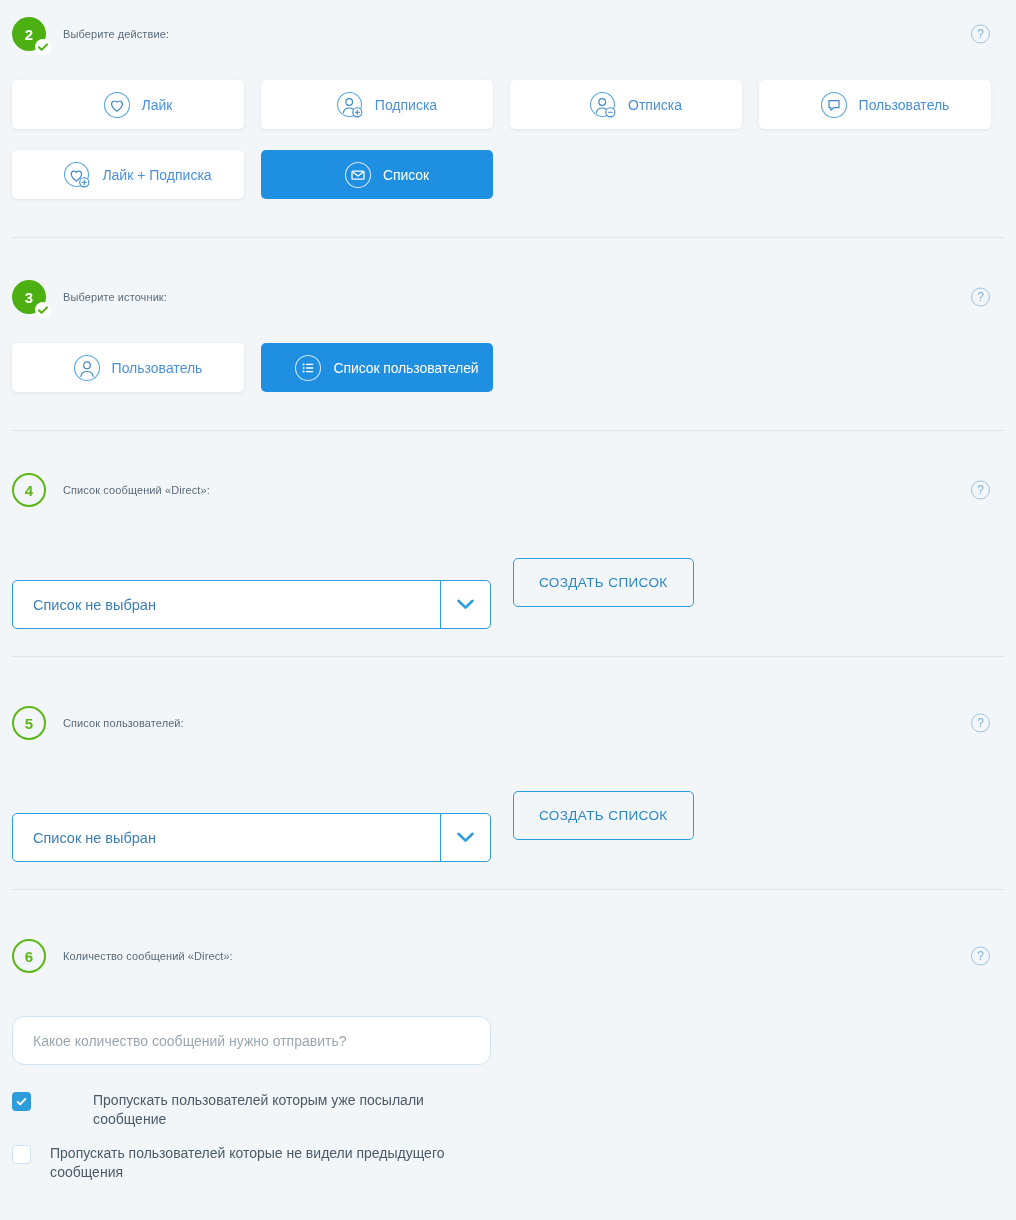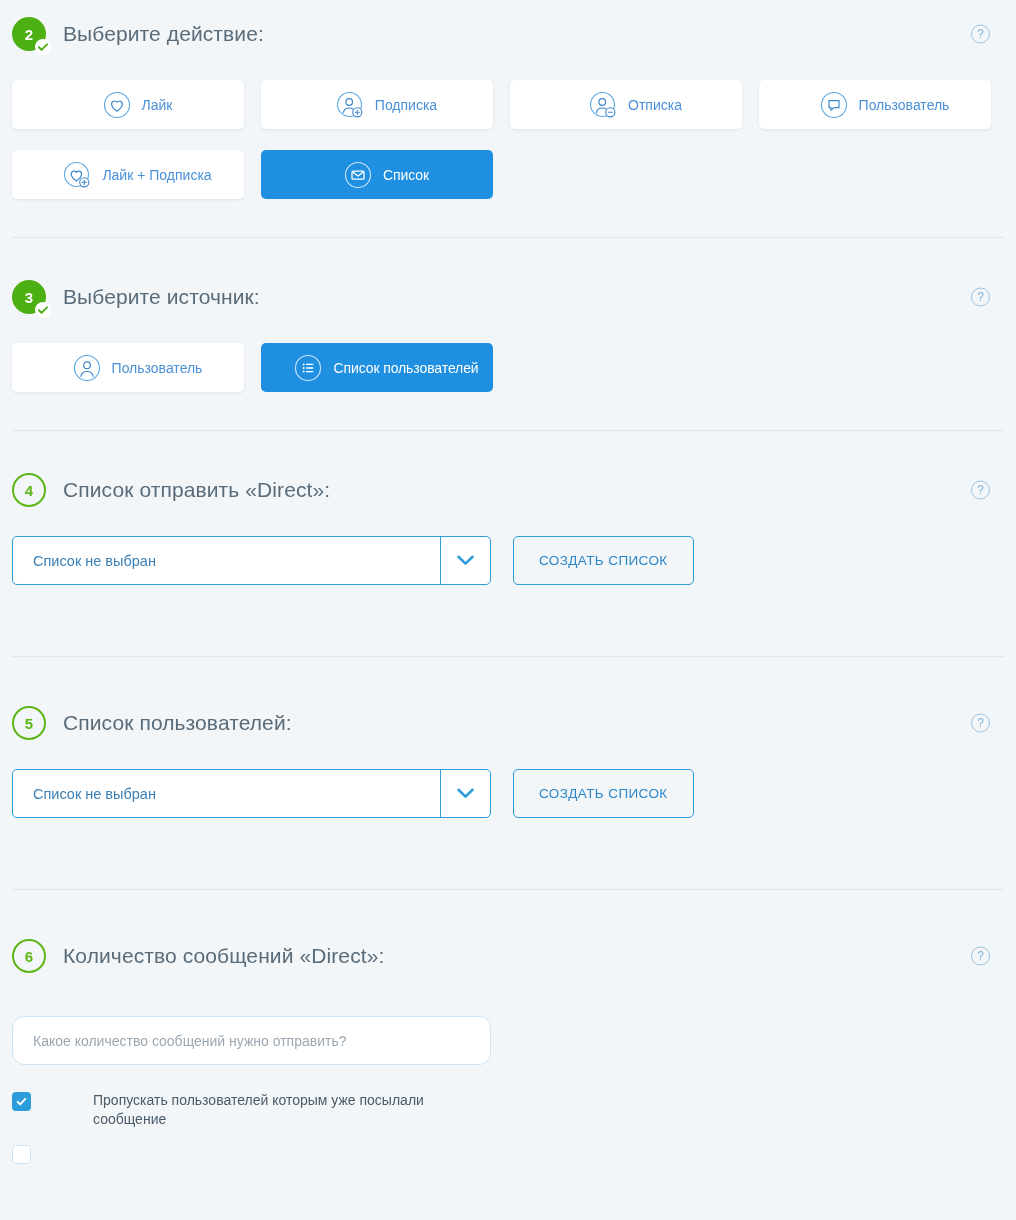--- a/index.html
+++ b/index.html
@@ -26,21 +26,21 @@
   .badge.done { background: #4caf12; color: #fff; }
   .badge.todo { background: transparent; color: #5cb615; border: 2px solid #5cb615; }
   .badge .check {
     position: absolute; right: -5px; bottom: -4px;
     width: 16px; height: 16px; border-radius: 50%;
     background: #fff; display: flex; align-items: center; justify-content: center;
   }
   .badge .check svg { display: block; }
   .sec-title {
     margin-left: 17px;
-    font-size: 21px;
+    font-size: 11px;
     color: #5a6b79;
     letter-spacing: .1px;
     white-space: nowrap;
   }
   .help {
     position: absolute; right: 26px; top: 50%; transform: translateY(-50%);
     width: 19px; height: 19px; border-radius: 50%;
     border: 1.4px solid #9dc4e0; color: #7fb3d8;
     font-size: 12px; line-height: 16px; text-align: center;
     cursor: pointer; user-select: none;
@@ -58,21 +58,21 @@
   .opt.sel { background: #1e8fe1; color: #fff; box-shadow: none; }
   .opt .ic { width: 28px; height: 28px; position: relative; flex: 0 0 auto; }
   .opt .ic svg { display: block; width: 28px; height: 28px; }
   .opt .lbl { white-space: nowrap; }
   .opt.sel .lbl { letter-spacing: -.1px; }
 
   
   .select-row { display: flex; align-items: center; padding: 0 12px; gap: 22px; }
   .select {
     width: 479px; height: 49px; border: 1px solid #2d9cdb; border-radius: 5px;
-    background: #fff; display: flex; align-items: stretch; cursor: pointer;
+    background: #fff; display: flex; align-items: stretch; cursor: pointer; margin-top: 44px;
   }
   .select .val {
     flex: 1; display: flex; align-items: center; padding-left: 20px;
     color: #3a7fb5; font-size: 14.5px;
   }
   .select .arrow {
     width: 50px; border-left: 1px solid #2d9cdb;
     display: flex; align-items: center; justify-content: center;
   }
   .btn-outline {
@@ -234,21 +234,21 @@
     </div>
 
     <div class="divider" style="position:absolute; left:0; top:167px; width:992px;"></div>
   </div>
 
   <div class="section" style="position:absolute; left:0; top:456px; width:1016px; height:200px;">
     <div class="sec-head" style="position:absolute; left:0; top:17px; width:1016px; height:34px;">
       <div class="badge todo">
         <span>4</span>
       </div>
-      <div class="sec-title">Список отправить «Direct»:</div>
+      <div class="sec-title">Список сообщений «Direct»:</div>
       <div class="help">?</div>
     </div>
 
     <div class="select-row" style="position:absolute; left:0; top:80px;">
       <div class="select">
         <div class="val">Список не выбран</div>
         <div class="arrow">
           <svg width="17" height="11" viewBox="0 0 17 11">
               <path d="M1.5 1.8L8.5 8.6l7-6.8" fill="none" stroke="#2d9cdb" stroke-width="2.6" stroke-linecap="round" stroke-linejoin="round"></path>
             </svg>
@@ -299,16 +299,17 @@
       <span class="box on">
         <svg width="13" height="13" viewBox="0 0 13 13">
             <path d="M2.6 6.8l2.6 2.6 5.1-5.6" fill="none" stroke="#fff" stroke-width="1.9" stroke-linecap="round" stroke-linejoin="round"></path>
           </svg>
       </span>
       <span class="chk-lbl">Пропускать пользователей которым уже посылали сообщение</span>
     </div>
 
     <div class="chk-row" style="position:absolute; left:0; top:222px;">
       <span class="box off"></span>
+      <span class="chk-lbl">Пропускать пользователей которые не видели предыдущего сообщения</span>
     </div>
   </div>
 
 </div>
 
 </body></html>

